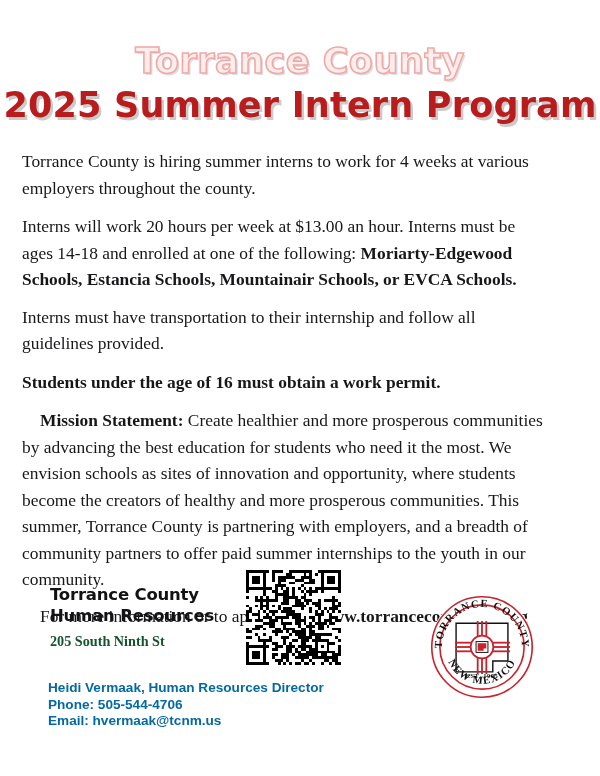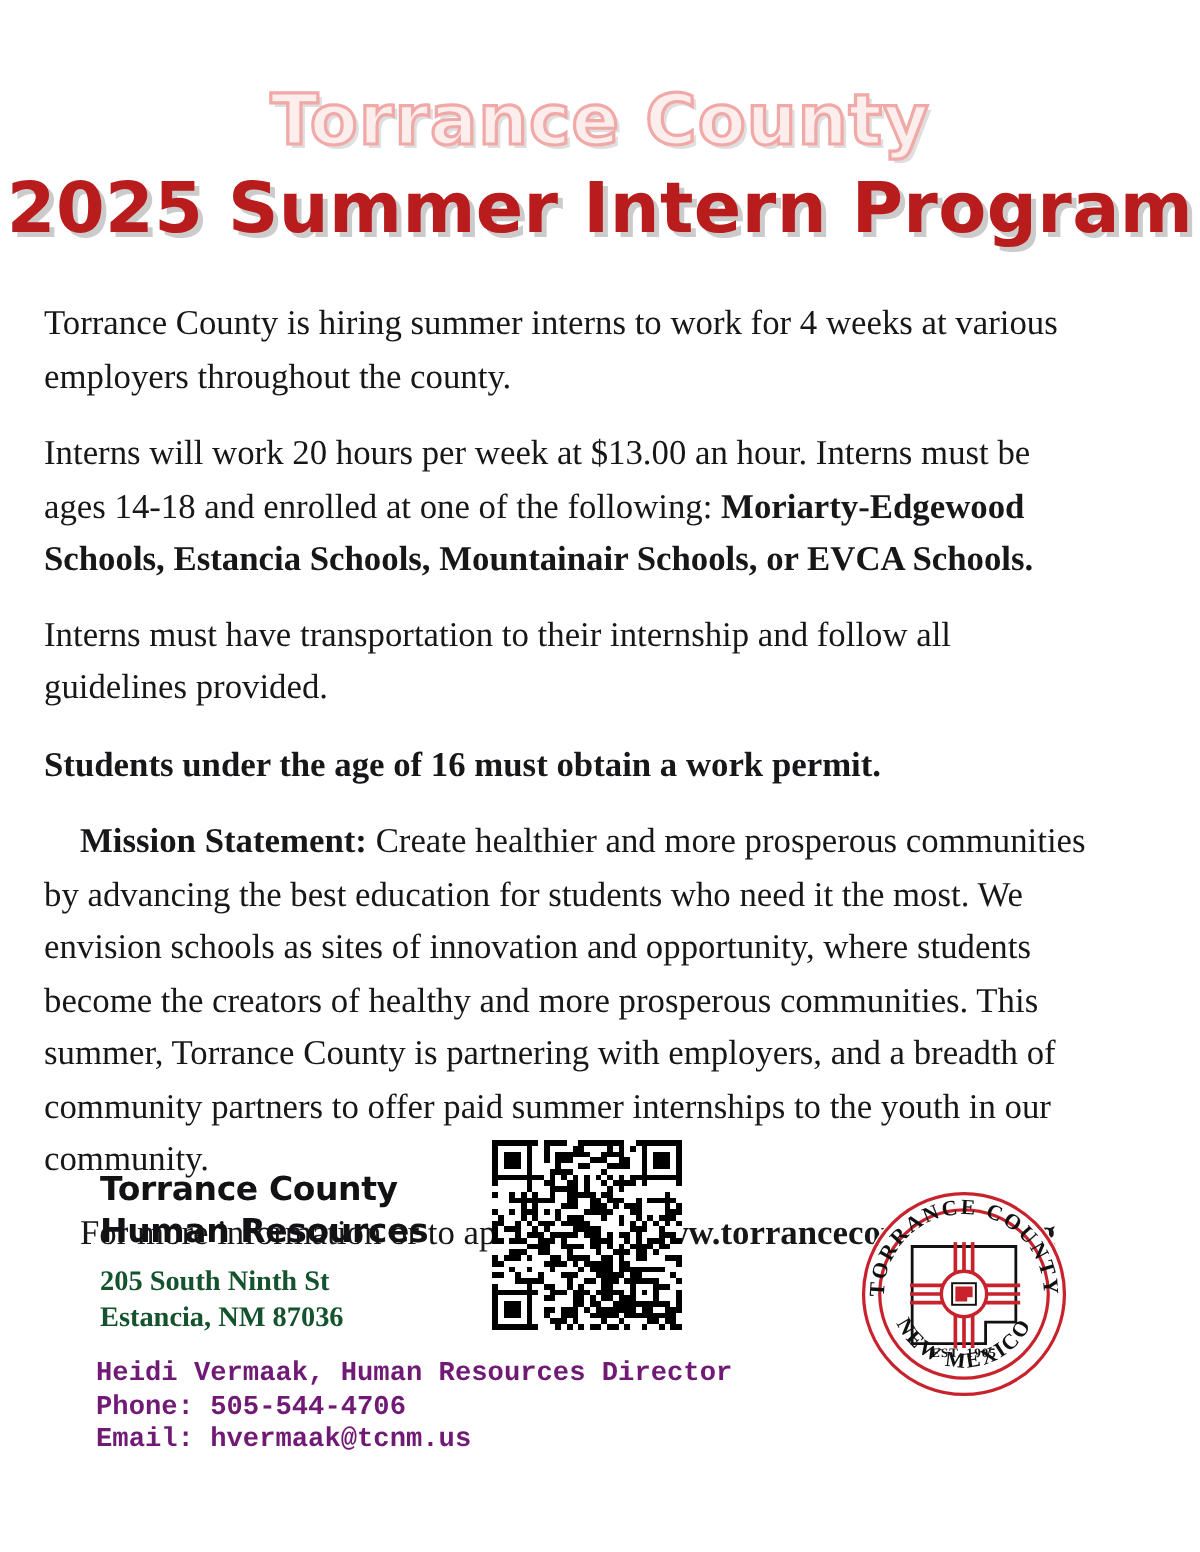--- a/index.html
+++ b/index.html
@@ -112,25 +112,25 @@
     font-family: "Liberation Serif", serif;
     font-weight: bold;
     font-size: 14.2px;
     line-height: 17.5px;
     color: #14532d;
   }
   .hr-contact {
     position: absolute;
     left: 48px;
     top: 120px;
-    font-family: Liberation Mono, monospace;
+    font-family: Liberation Sans, sans-serif;
     font-weight: bold;
     font-size: 13.6px;
     line-height: 16.5px;
-    color: #701a75;
+    color: #0369a1;
   }
 
   
   .qr-wrap {
     position: absolute;
     left: 246px;
     top: 10px;
     width: 95px;
     height: 95px;
     background: #ffffff;
@@ -184,21 +184,20 @@
 
   <div class="footer">
 
     <div class="hr-name">
       <div>Torrance County</div>
       <div>Human Resources</div>
     </div>
 
     <div class="hr-address">
       <div>205 South Ninth St</div>
-      <div>Estancia, NM 87036</div>
     </div>
 
     <div class="hr-contact">
       <div>Heidi Vermaak, Human Resources Director</div>
       <div>Phone: 505-544-4706</div>
       <div>Email: hvermaak@tcnm.us</div>
     </div>
 
     <div class="qr-wrap">
       <svg viewBox="0 0 33 33" shape-rendering="crispEdges" aria-hidden="true">

